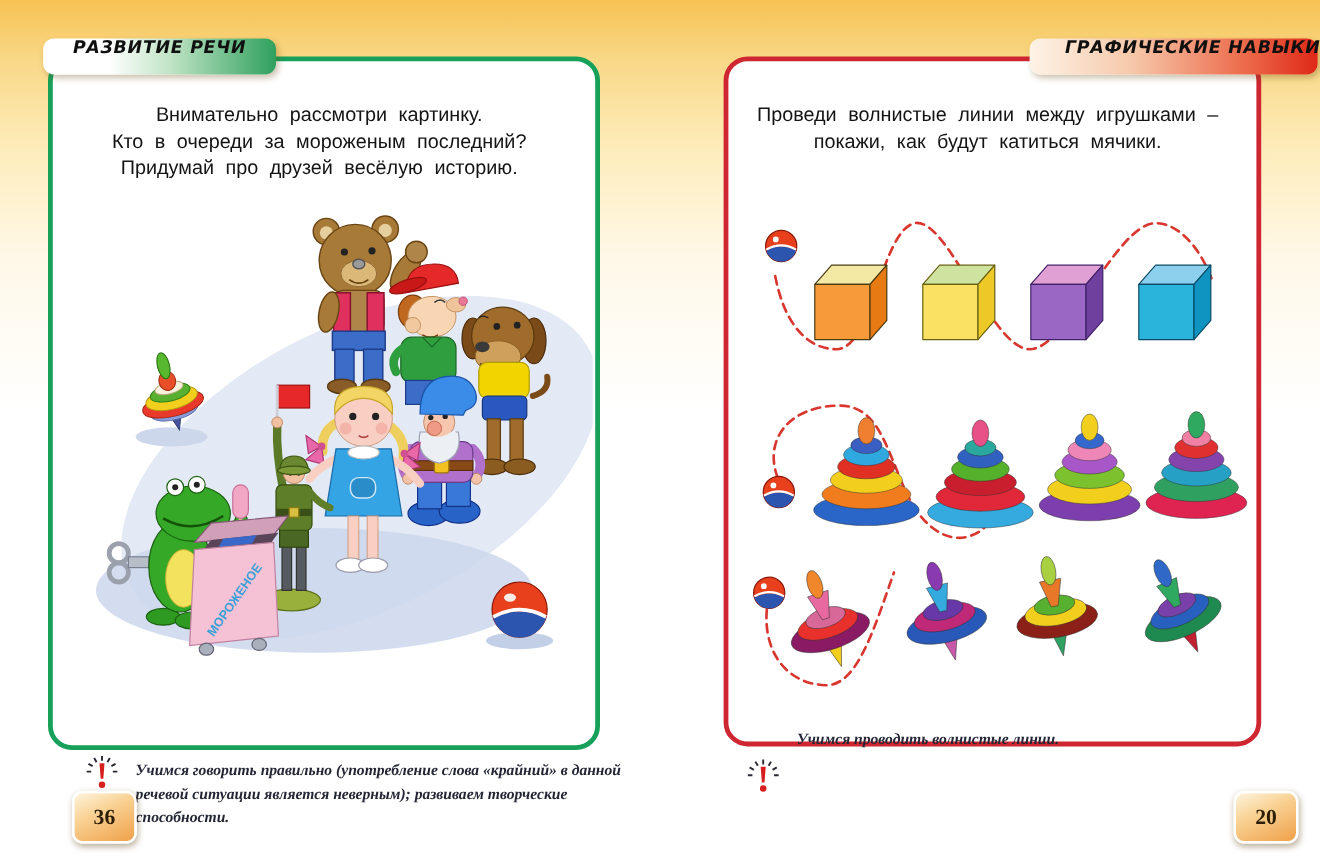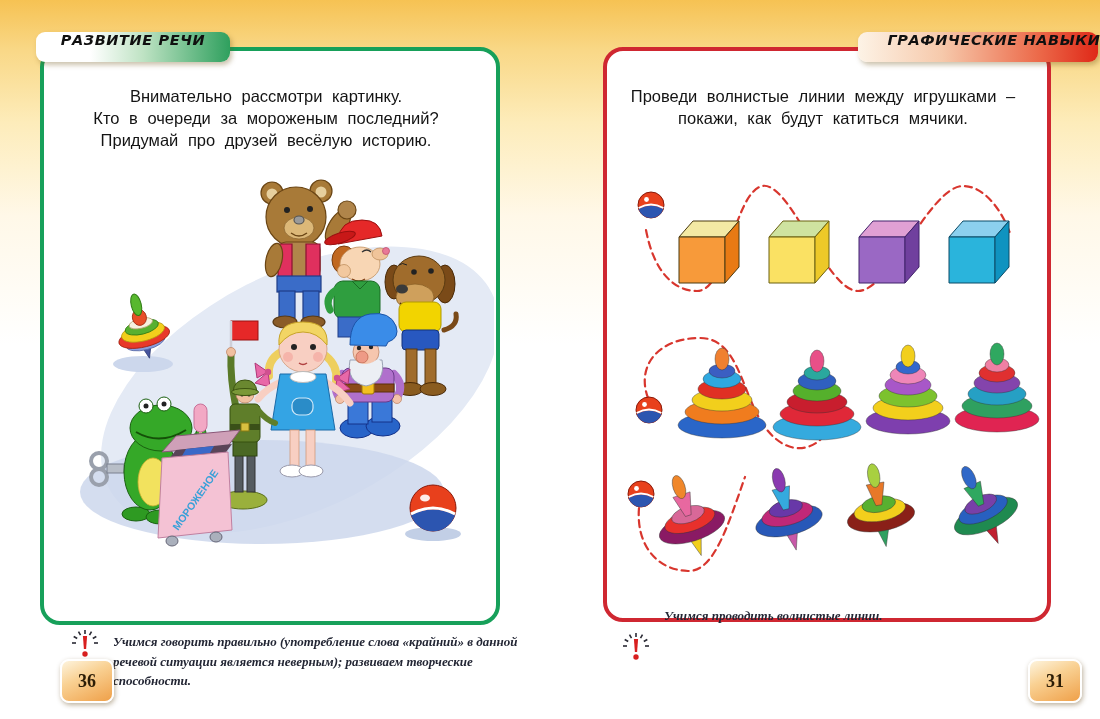--- a/index.html
+++ b/index.html
@@ -390,15 +390,15 @@
       <line x1="4" y1="14" x2="0" y2="14"></line>
     </g>
     <polygon points="10.9,7 15.1,7 14.1,20 11.9,20" fill="#d81f1f"></polygon>
     <circle cx="13" cy="25" r="2.7" fill="#d81f1f"></circle>
   </svg>
 
   <div class="footnote left">Учимся говорить правильно (употребление слова «крайний» в данной речевой ситуации является неверным); развиваем творческие способности.</div>
   <div class="footnote right">Учимся проводить волнистые линии.</div>
 
   <div class="pagenum left">36</div>
-  <div class="pagenum right">31</div>
+  <div class="pagenum right">20</div>
 
 </div>
 
 </body></html>

